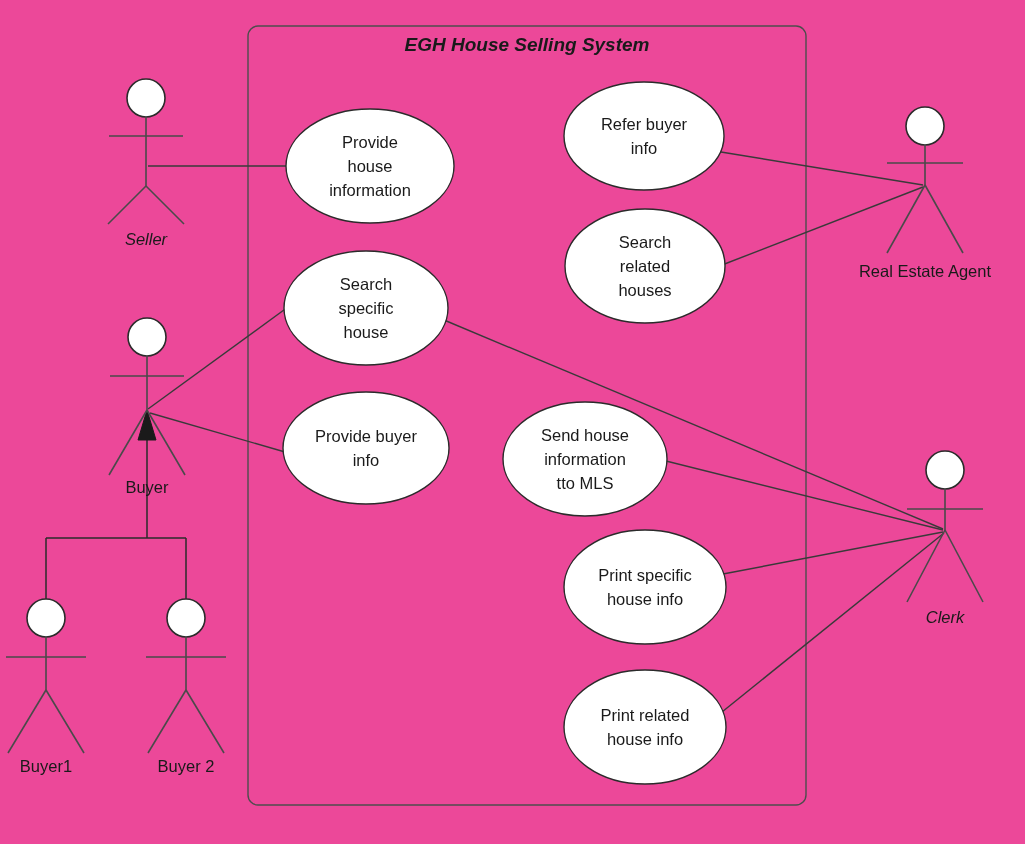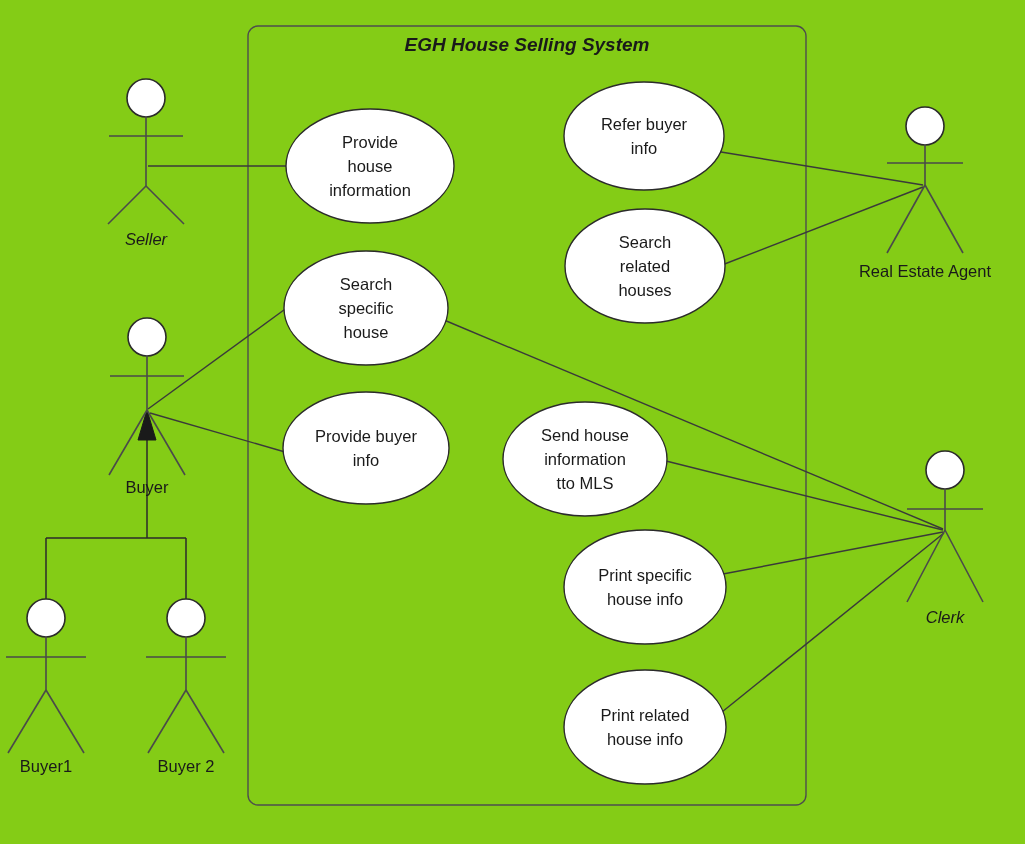--- a/index.html
+++ b/index.html
@@ -8,21 +8,21 @@
     padding: 0;
     background: #ffffff;
   }
   body {
     font-family: "Liberation Sans", sans-serif;
   }
   #diagram-root {
     position: relative;
     width: 1025px;
     height: 844px;
-    background: #84cc16;
+    background: #ec4899;
     overflow: hidden;
   }
   svg#uml-canvas {
     position: absolute;
     top: 0;
     left: 0;
     width: 1025px;
     height: 844px;
     display: block;
   }

